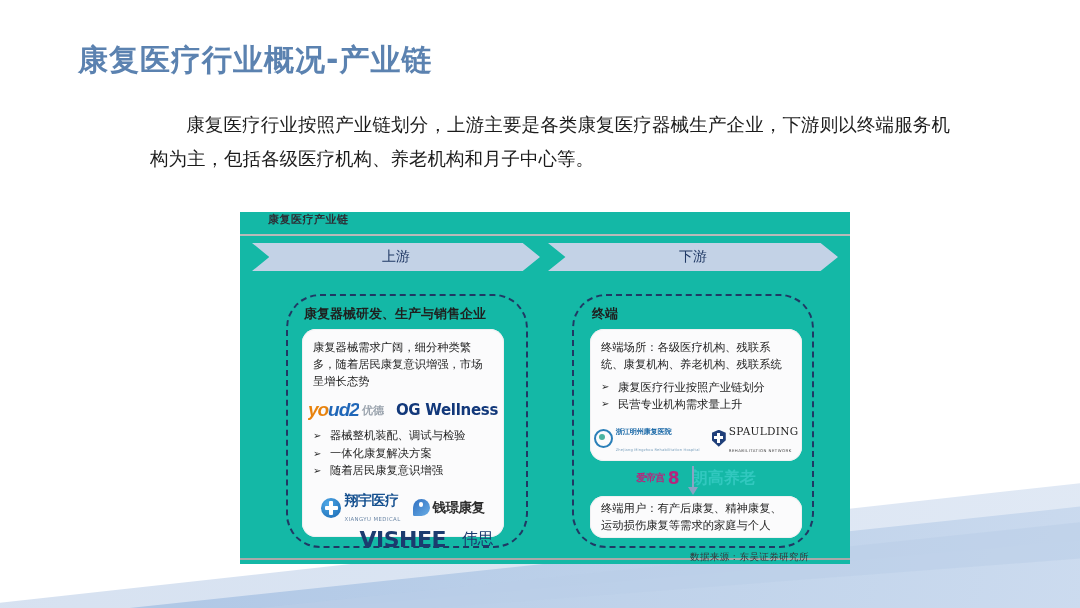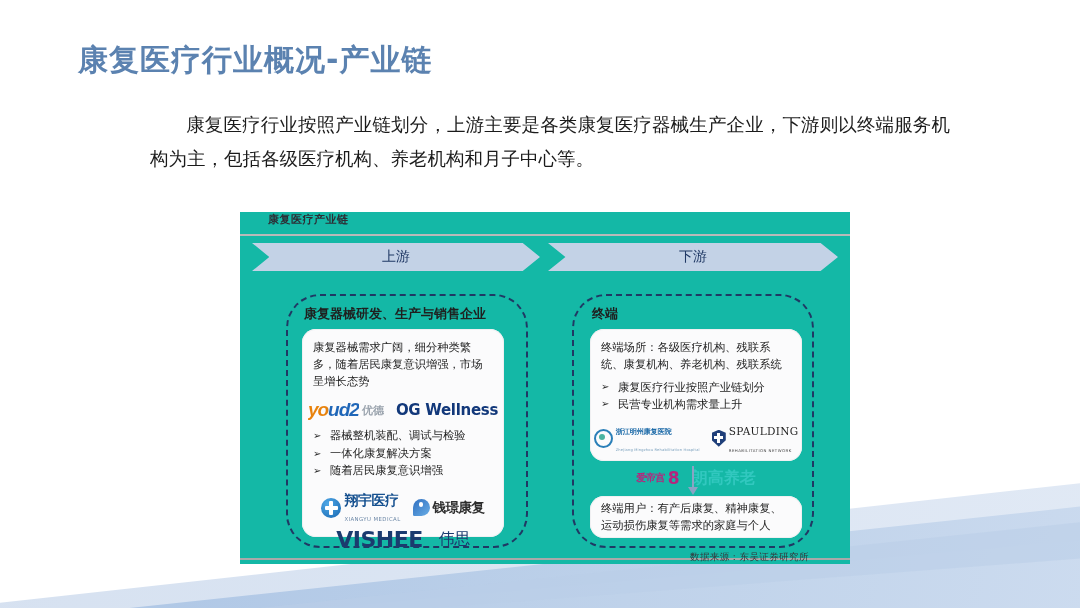--- a/index.html
+++ b/index.html
@@ -106,21 +106,21 @@
   .bullets li:before{
     content:"\27A2";position:absolute;left:0;top:0;
     font-size:10px;color:#2b2b2b;
   }
   .bullets.tight li{line-height:16.5px;}
 
   
   .logo-row{display:flex;align-items:center;justify-content:center;gap:12px;}
   .lr1{margin-top:9px;}
   .lr-x{margin-top:12px;}
-  .lr-v{margin-top:3px;justify-content:center;}
+  .lr-v{margin-top:3px;justify-content:flex-end;}
 
   .lg{display:flex;align-items:center;gap:3px;white-space:nowrap;}
 
   .lg-youde .a{
     font-size:19px;font-weight:bold;font-style:italic;
     font-family:Liberation Sans, sans-serif;
     background:linear-gradient(90deg,#e8820c 0%,#e8820c 38%,#1f66b8 42%,#1f66b8 100%);
     -webkit-background-clip:text;background-clip:text;color:transparent;
     letter-spacing:-1px;
     text-align:center;

